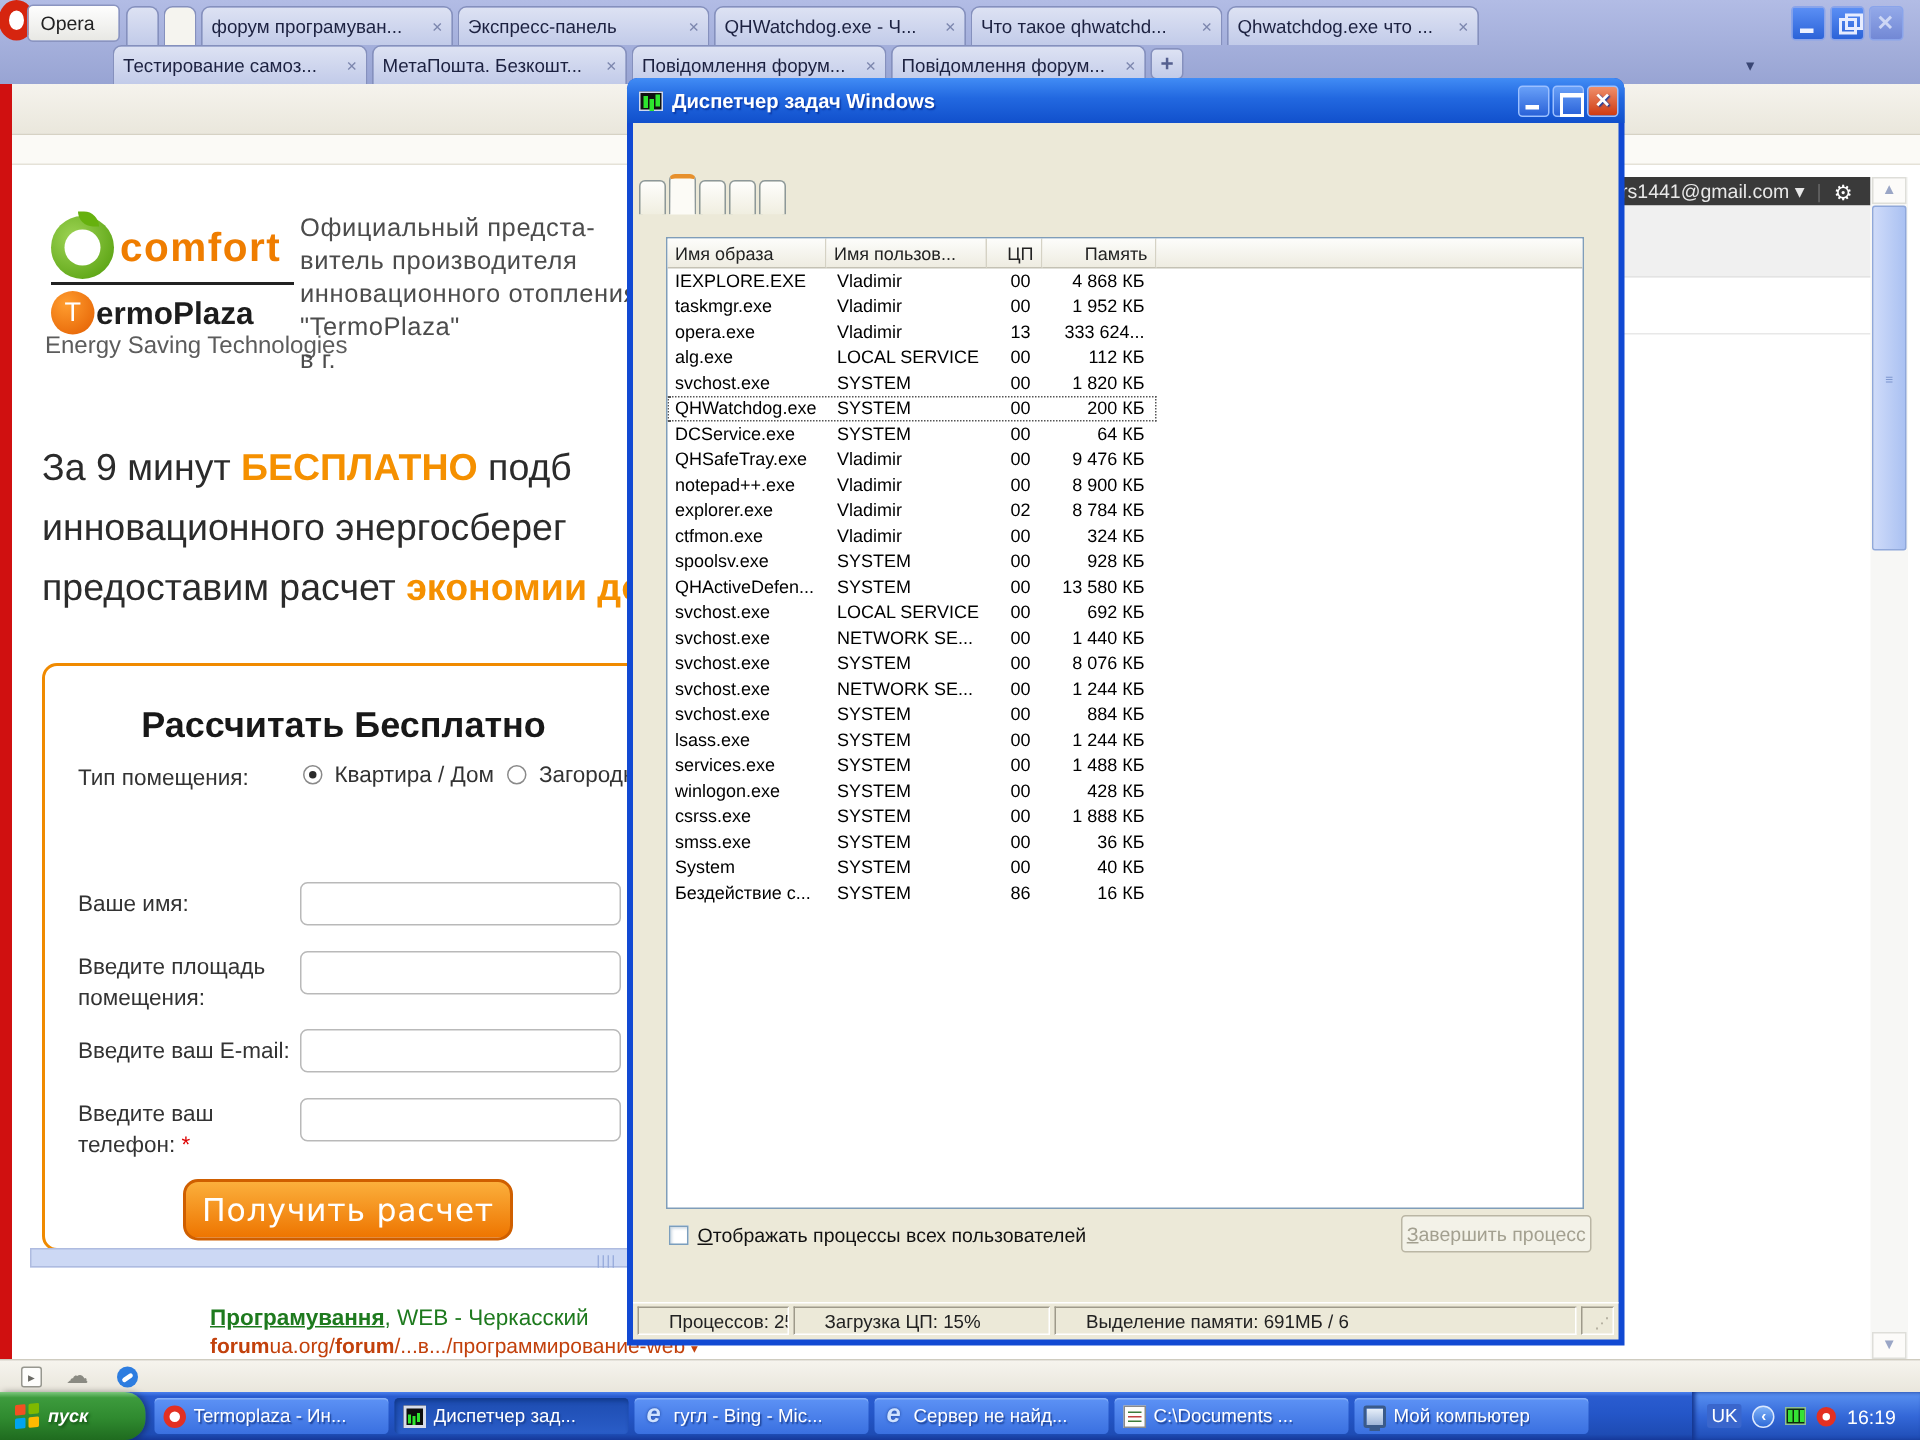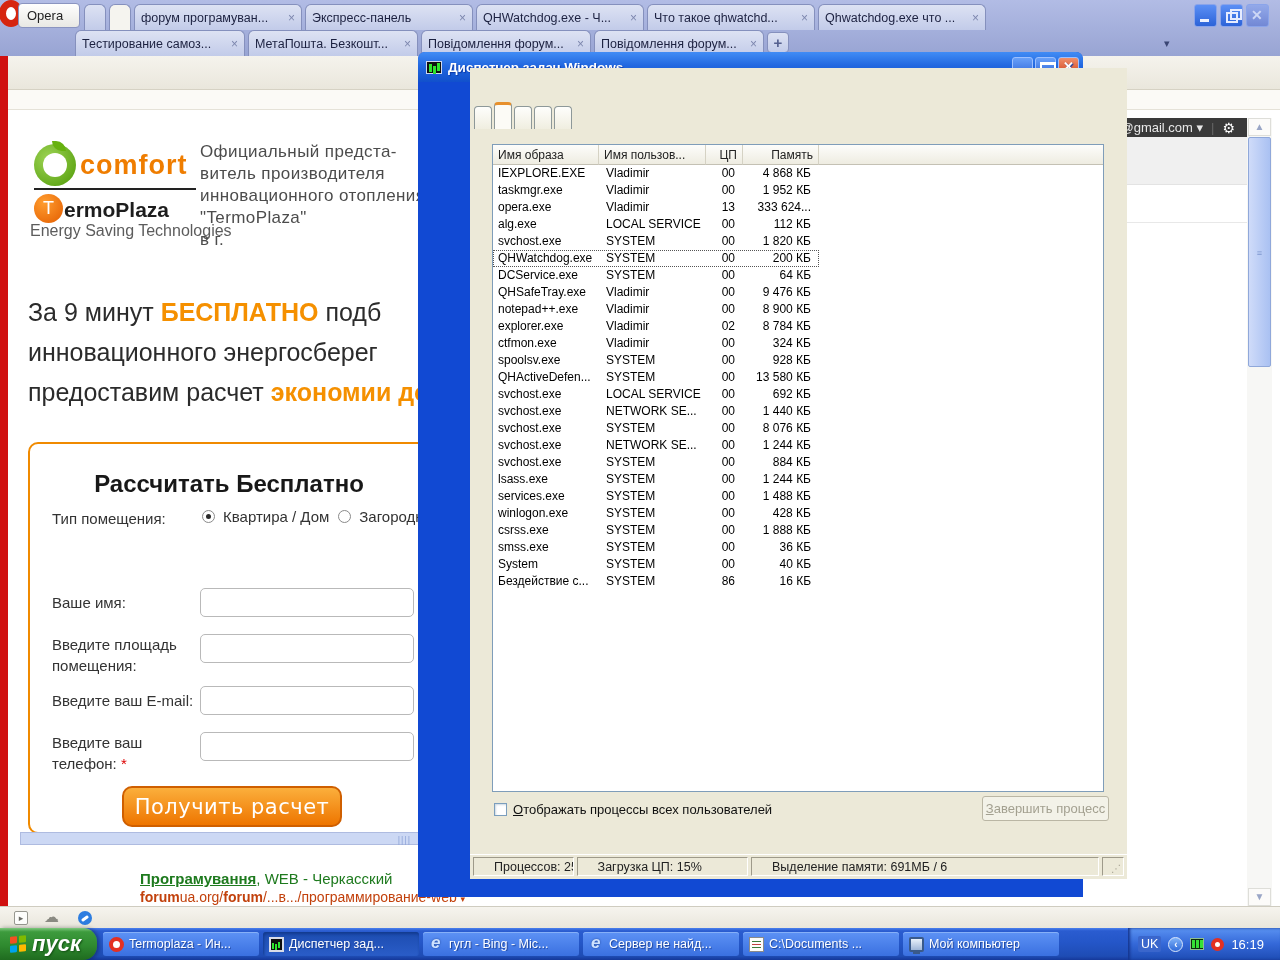--- a/index.html
+++ b/index.html
@@ -116,21 +116,21 @@
     display:flex; align-items:center; color:#fff; font-weight:bold; font-size:13.5px; text-shadow:1px 1px 1px #0b3aa8; }
   .tm-ico { width:16px; height:13px; background:#101010; border:1px solid #cfd8ee; margin-right:6px; position:relative; flex:none; }
   .tm-ico::after { content:""; position:absolute; left:2px; bottom:1px; width:3px; height:8px; background:#2ee52e; box-shadow:4px 2px 0 #2ee52e, 8px -1px 0 #2ee52e; }
   .tm-btns { margin-left:auto; display:flex; gap:2px; }
   .tmb { width:21px; height:21px; border-radius:3px; border:1px solid #9cc0ff; position:relative;
     background:linear-gradient(#68a0f8,#2a62d8); }
   .tmb.min::after { content:""; position:absolute; left:4px; bottom:4px; width:9px; height:3px; background:#fff; }
   .tmb.max::after { content:""; position:absolute; left:4px; top:4px; width:12px; height:11px; border:2px solid #fff; border-top-width:3px; }
   .tmb.close { background:linear-gradient(#f0906c,#d4482120); background:linear-gradient(#ef8f6a,#cf3a12); }
   .tmb.close::after { content:"\2715"; position:absolute; left:4px; top:1px; color:#fff; font-size:13px; font-weight:bold; }
-  .tm-body { left:4px; top:16px; width:657px; height:811px; background:#ece9d8;margin-left:48px; }
+  .tm-body { left:4px; top:30px; width:657px; height:811px; background:#ece9d8; }
   .tm-menu { left:0; top:0; width:100%; height:24px; display:flex; align-items:center; padding-left:2px; }
   .tm-menu .mi { padding:3px 9px; font-size:13px; color:#111; }
   .tm-tabs { left:4px; top:34px; height:27px; display:flex; align-items:flex-end; }
   .tm-tab { border:1px solid #8d9899; border-bottom:none; border-radius:4px 4px 0 0; background:linear-gradient(#fefefc,#f0eee0);
     font-size:13px; color:#111; padding:3px 8px 4px; margin-right:2px; height:23px; white-space:nowrap; }
   .tm-tab.active { height:27px; padding-top:5px; border-top:3px solid #e7902c; background:#fcfbf6; position:relative; z-index:2; }
   .plist { left:22px; top:76px; width:612px; height:648px; background:#fff; border:1px solid #7f9db9; overflow:hidden; }
   .phead { left:0; top:0; width:100%; height:20px; display:flex; }
   .hcell { background:linear-gradient(#fdfdfb,#eeece1); border-right:1px solid #d5d2c4; border-bottom:1px solid #c4c1b4;
     font-size:12px; color:#222; padding:3px 5px 0; white-space:nowrap; overflow:hidden; }
@@ -157,21 +157,21 @@
   
   .taskbar { left:0; top:928px; width:1280px; height:32px; z-index:100;
     background:linear-gradient(180deg,#4a80ee 0%,#2a5cd0 9%,#2456c8 45%,#1e4cb4 88%,#15389a 100%); }
   .startbtn { left:0; top:0; width:97px; height:32px; border-radius:0 14px 14px 0;
     background:linear-gradient(180deg,#7ec87e 0%, #3d9b3d 12%, #2f8a2f 55%, #1f6b1f 100%);
     box-shadow:2px 0 4px rgba(0,0,0,.35); display:flex; align-items:center; gap:6px; padding-left:10px; }
   .xpflag { width:16px; height:16px; display:grid; grid-template-columns:7px 7px; grid-template-rows:7px 7px; gap:2px; transform:skewY(-6deg); }
   .xpflag i { border-radius:1px; }
   .xpflag i:nth-child(1){ background:#f25022; } .xpflag i:nth-child(2){ background:#7fba00; }
   .xpflag i:nth-child(3){ background:#00a4ef; } .xpflag i:nth-child(4){ background:#ffb900; }
-  .startlabel { color:#fff; font-size:22px; font-weight:bold; font-style:italic; text-shadow:1px 1px 2px #134f13; }
+  .startlabel { color:#fff; font-size:12px; font-weight:bold; font-style:italic; text-shadow:1px 1px 2px #134f13; }
   .tbuttons { left:103px; top:4px; display:flex; gap:4px; }
   .tbtn { width:156px; height:24px; border-radius:3px; background:linear-gradient(#5d92f5,#3a70e0);
     box-shadow:inset 0 1px 0 #86b0f8; display:flex; align-items:center; gap:5px; padding:0 6px; }
   .tbtn.active { background:linear-gradient(#1d4cb0,#2a5dc8); box-shadow:inset 1px 2px 3px #123a8e; }
   .tbtn .tb-label { color:#fff; font-size:12.5px; white-space:nowrap; overflow:hidden; text-overflow:ellipsis; text-shadow:1px 1px 1px #1a3f94; }
   .tb-icon { width:15px; height:15px; flex:none; position:relative; }
   .opera-icon { border:4px solid #e33022; border-radius:50%; background:#fff; }
   .taskmanager-icon { background:#0d0d0d; border:2px solid #d8dce8; }
   .taskmanager-icon::after { content:""; position:absolute; left:1px; bottom:1px; width:2px; height:6px; background:#2ee52e; box-shadow:3px 1px 0 #2ee52e, 6px -1px 0 #2ee52e; }
   .ie-icon::after { content:"e"; position:absolute; left:2px; top:-4px; color:#cfe2ff; font-size:17px; font-weight:bold; font-style:italic; text-shadow:0 0 2px #1a3f94; }

